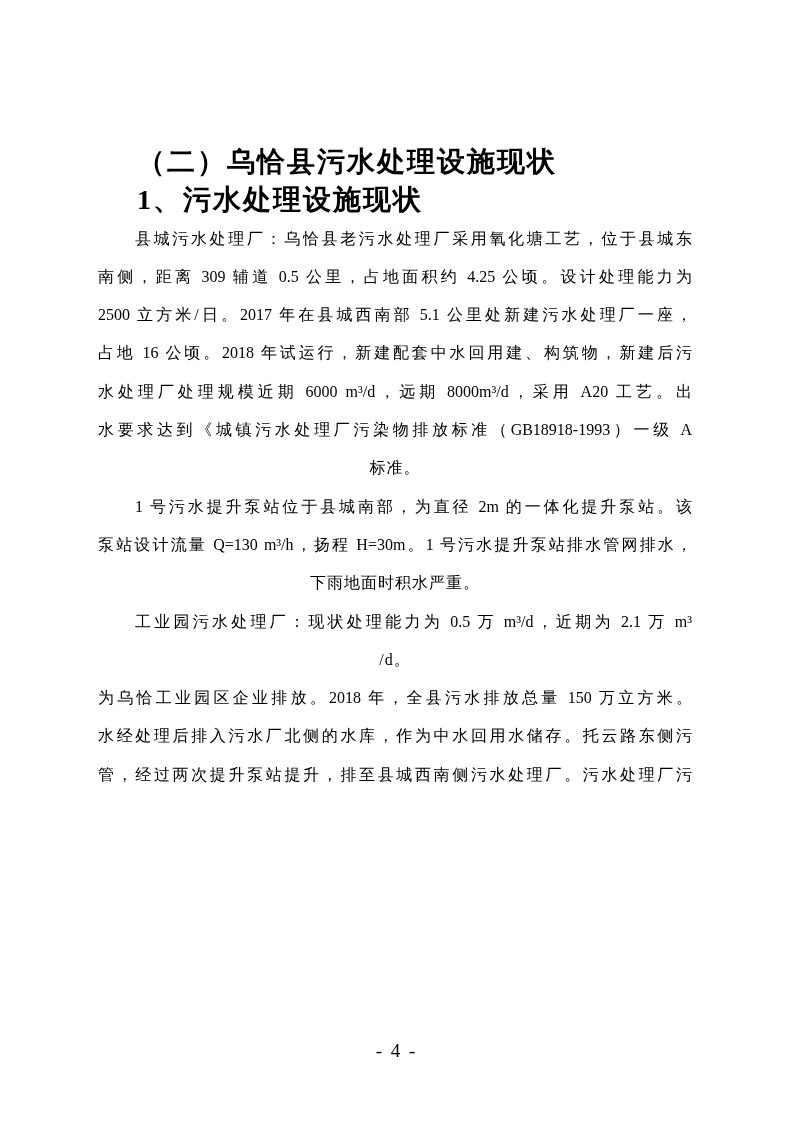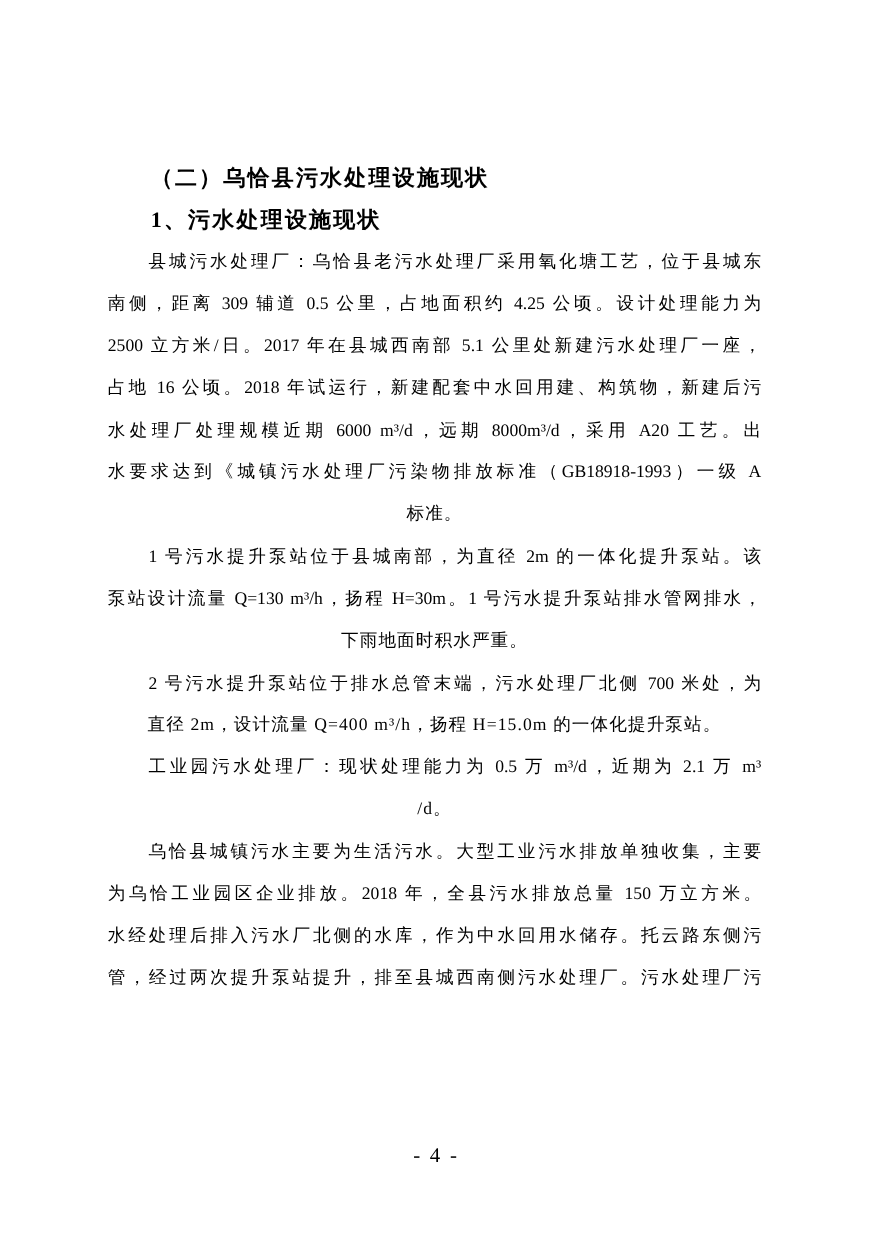--- a/index.html
+++ b/index.html
@@ -30,21 +30,21 @@
     text-align-last: justify;
   }
   .last {
     text-align: center;
     white-space: nowrap;
     letter-spacing: 1px;
   }
   .first { text-indent: 37px; }
   .heading {
     font-weight: bold;
-    font-size: 20px;
+    font-size: 28px;
     padding-left: 39px;
     letter-spacing: 2px;
     white-space: nowrap;
   }
   .footer {
     position: absolute;
     left: 0;
     right: 0;
     top: 1040px;
     text-align: center;
@@ -68,29 +68,24 @@
         <div class="line just">水处理厂处理规模近期 6000 m³/d，远期 8000m³/d，采用 A20 工艺。出</div>
         <div class="line just">水要求达到《城镇污水处理厂污染物排放标准（GB18918-1993）一级 A</div>
         <div class="line last">标准。</div>
       </div>
       <div class="paragraph">
         <div class="line first just">1 号污水提升泵站位于县城南部，为直径 2m 的一体化提升泵站。该</div>
         <div class="line just">泵站设计流量 Q=130 m³/h，扬程 H=30m。1 号污水提升泵站排水管网排水，</div>
         <div class="line last">下雨地面时积水严重。</div>
       </div>
       <div class="paragraph">
-        <div class="line first just">2 号污水提升泵站位于排水总管末端，污水处理厂北侧 700 米处，为</div>
-        <div class="line last">直径 2m，设计流量 Q=400 m³/h，扬程 H=15.0m 的一体化提升泵站。</div>
-      </div>
-      <div class="paragraph">
         <div class="line first just">工业园污水处理厂：现状处理能力为 0.5 万 m³/d，近期为 2.1 万 m³</div>
         <div class="line last">/d。</div>
       </div>
       <div class="paragraph">
-        <div class="line first just">乌恰县城镇污水主要为生活污水。大型工业污水排放单独收集，主要</div>
         <div class="line just">为乌恰工业园区企业排放。2018 年，全县污水排放总量 150 万立方米。</div>
         <div class="line just">水经处理后排入污水厂北侧的水库，作为中水回用水储存。托云路东侧污</div>
         <div class="line just">管，经过两次提升泵站提升，排至县城西南侧污水处理厂。污水处理厂污</div>
       </div>
     </div>
   <div class="footer">
     <span>- 4 -</span>
   </div>
 </div>
 

